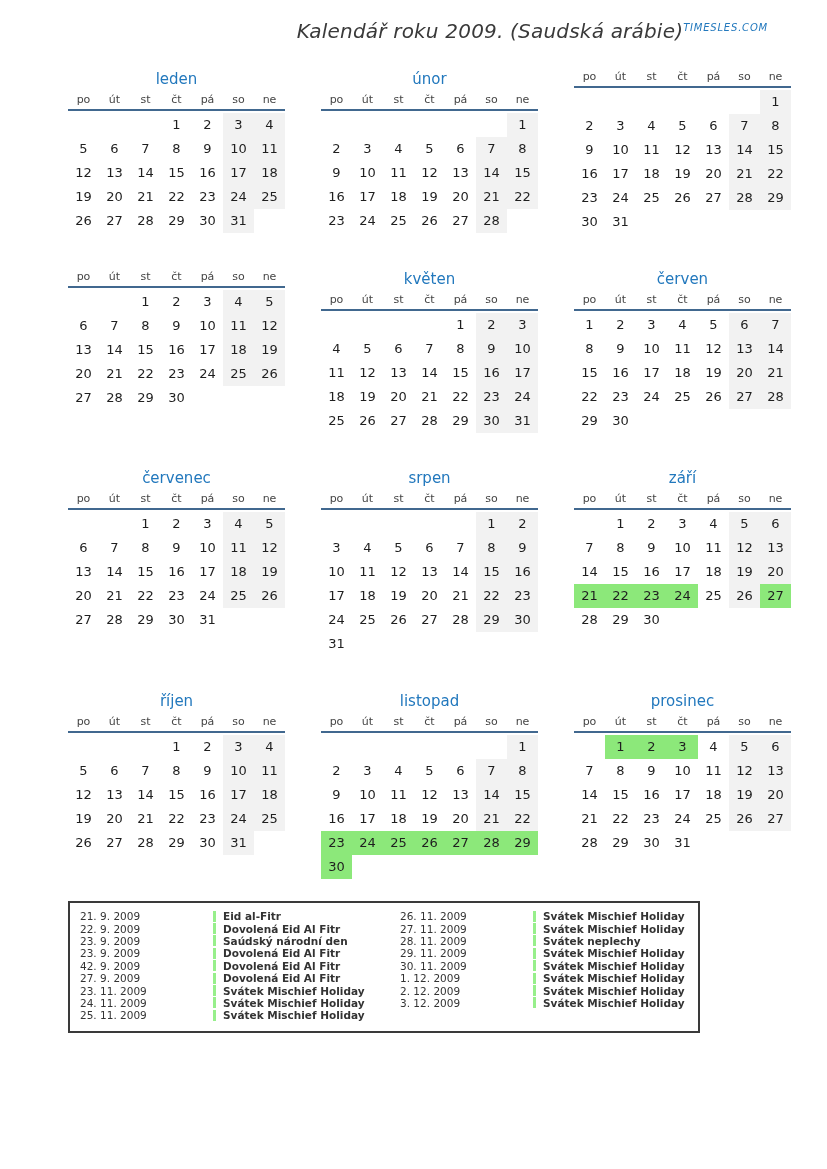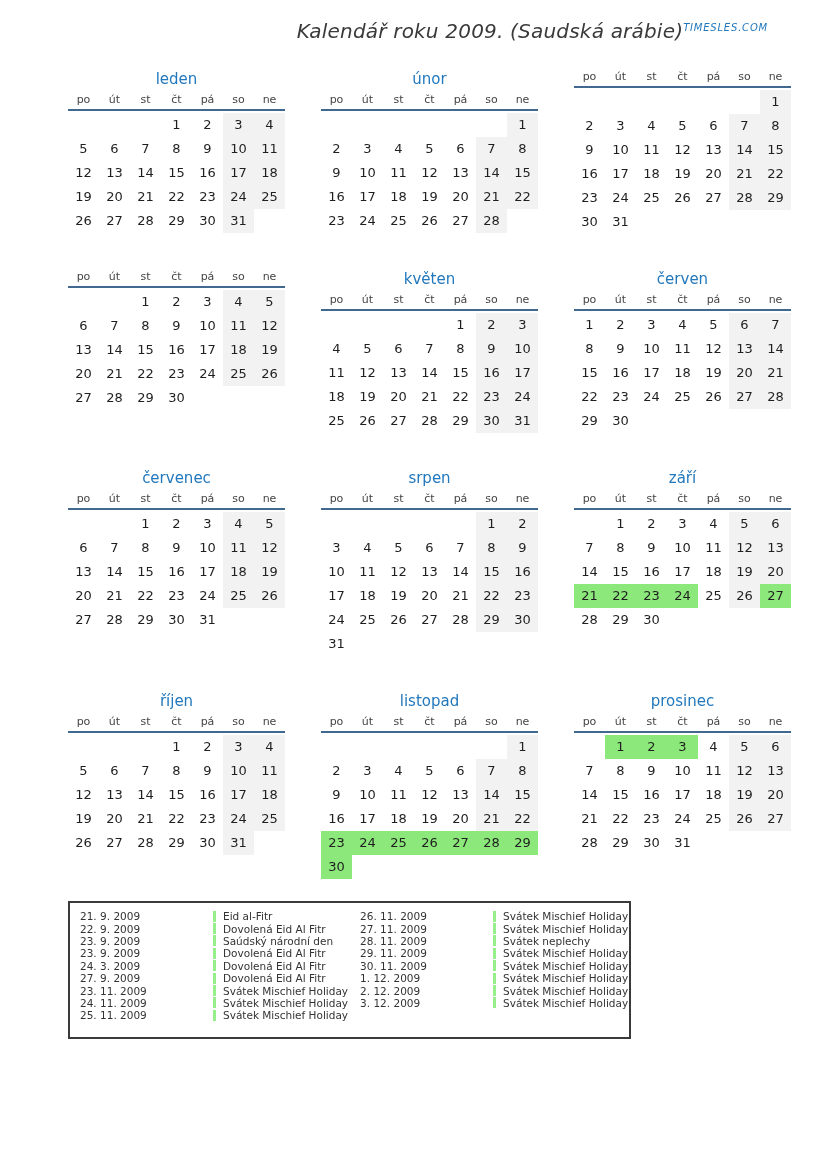--- a/index.html
+++ b/index.html
@@ -29,32 +29,32 @@
   }
   .month-title { color: #2278bd; font-size: 15px; text-align: center; margin-bottom: 5px; }
   .mgrid { display: grid; grid-template-columns: repeat(7, 31px); }
   .dow  { font-size: 11px; color: #444; text-align: center; padding-bottom: 3px; }
   .rule { grid-column: 1 / -1; height: 0; border-top: 2px solid #41688f; margin-bottom: 2px; }
   .cell { height: 24px; line-height: 24px; text-align: center; font-size: 13px; color: #1f1f1f; }
   .cell.we { background: #f2f2f2; }
   .cell.hl { background: #8ce87a; }
   .legend {
     margin: 22px 0 0 68px;
-    width: 563px;
+    width: 632px;
     border: 2px solid #3a3a3a;
-    padding: 7px 10px 15px 10px;
+    padding: 7px 10px 9px 10px;
     display: grid;
     grid-template-columns: 1fr 1fr;
-    column-gap: 12px;
+    column-gap: 32px;
     align-items: start;
   }
   .lrow  { display: flex; align-items: center; height: 12.4px; }
   .ldate { flex: 0 0 133px; font-size: 10.5px; color: #333; }
   .lbar  { flex: 0 0 3px; width: 3px; height: 11px; background: #97ef8b; margin-right: 7px; }
-  .lname { font-size: 10.5px; color: #333; white-space: nowrap; }
+  .lname { font-size: 10.5px; color: #333; white-space: nowrap; font-weight: bold; }
 </style>
 </head>
 <body>
 
 <div class="header">
   <div class="title">Kalendář roku 2009. (Saudská arábie)</div>
   <a class="logo" href="#">TIMESLES.COM</a>
 </div>
 
 <div class="months">
@@ -671,21 +671,21 @@
         <span class="ldate">23. 9. 2009</span>
         <span class="lbar"></span>
         <span class="lname">Saúdský národní den</span>
       </div>
       <div class="lrow">
         <span class="ldate">23. 9. 2009</span>
         <span class="lbar"></span>
         <span class="lname">Dovolená Eid Al Fitr</span>
       </div>
       <div class="lrow">
-        <span class="ldate">24. 3. 2009</span>
+        <span class="ldate">42. 9. 2009</span>
         <span class="lbar"></span>
         <span class="lname">Dovolená Eid Al Fitr</span>
       </div>
       <div class="lrow">
         <span class="ldate">27. 9. 2009</span>
         <span class="lbar"></span>
         <span class="lname">Dovolená Eid Al Fitr</span>
       </div>
       <div class="lrow">
         <span class="ldate">23. 11. 2009</span>

